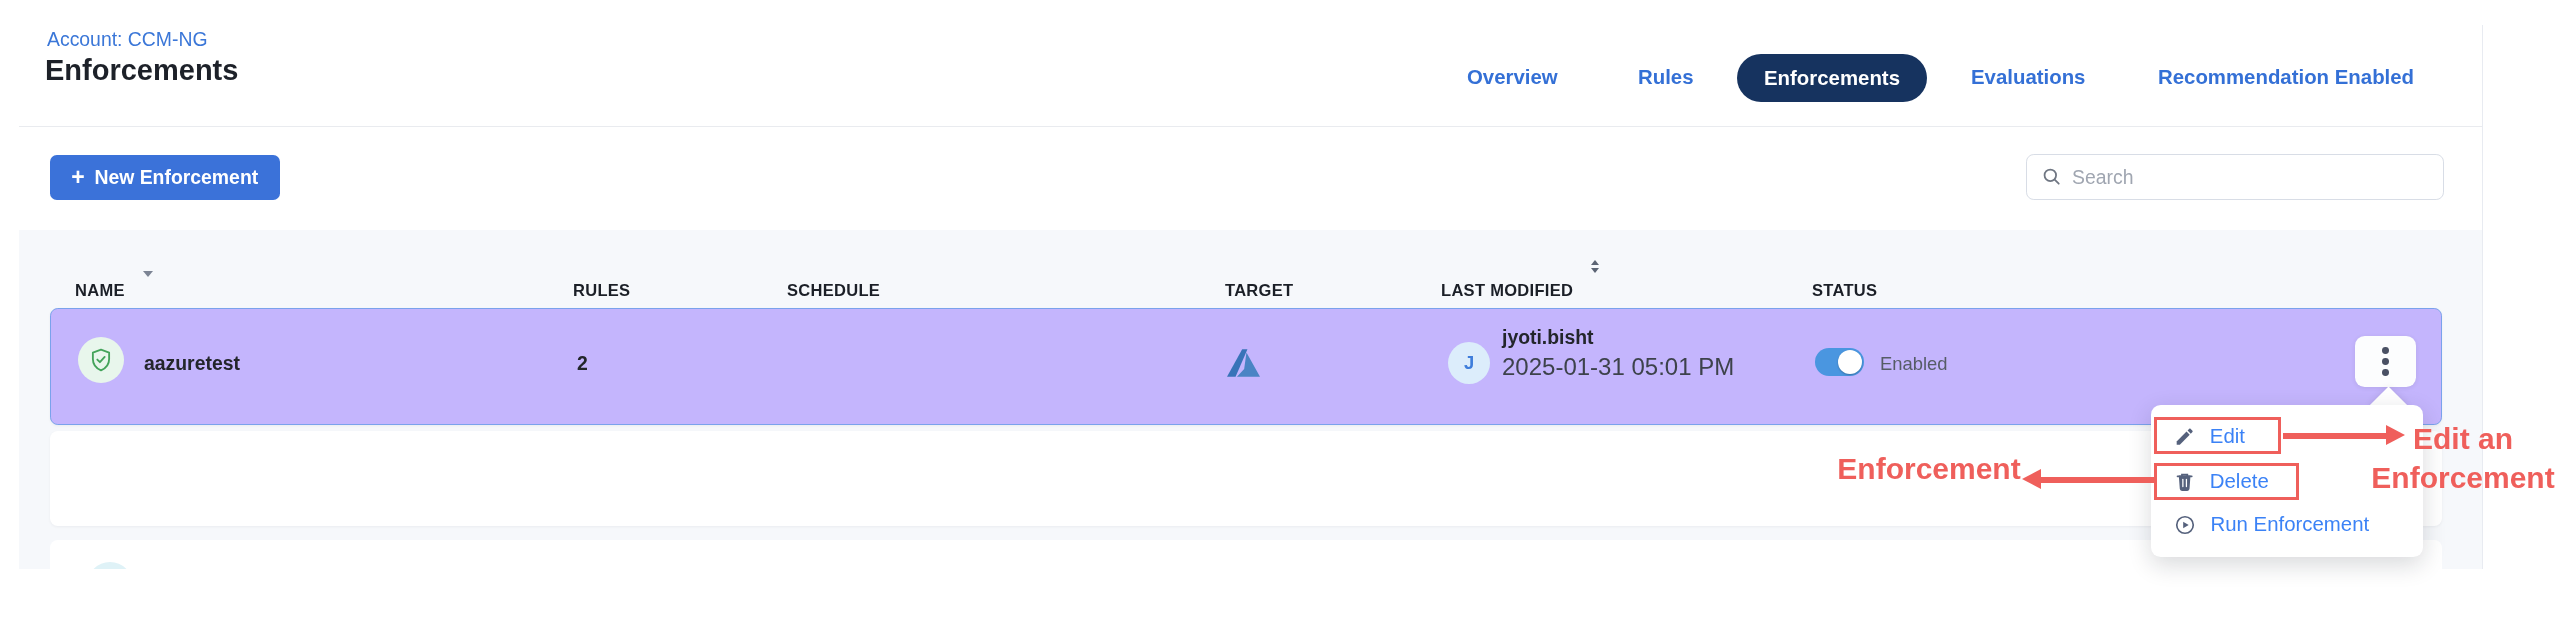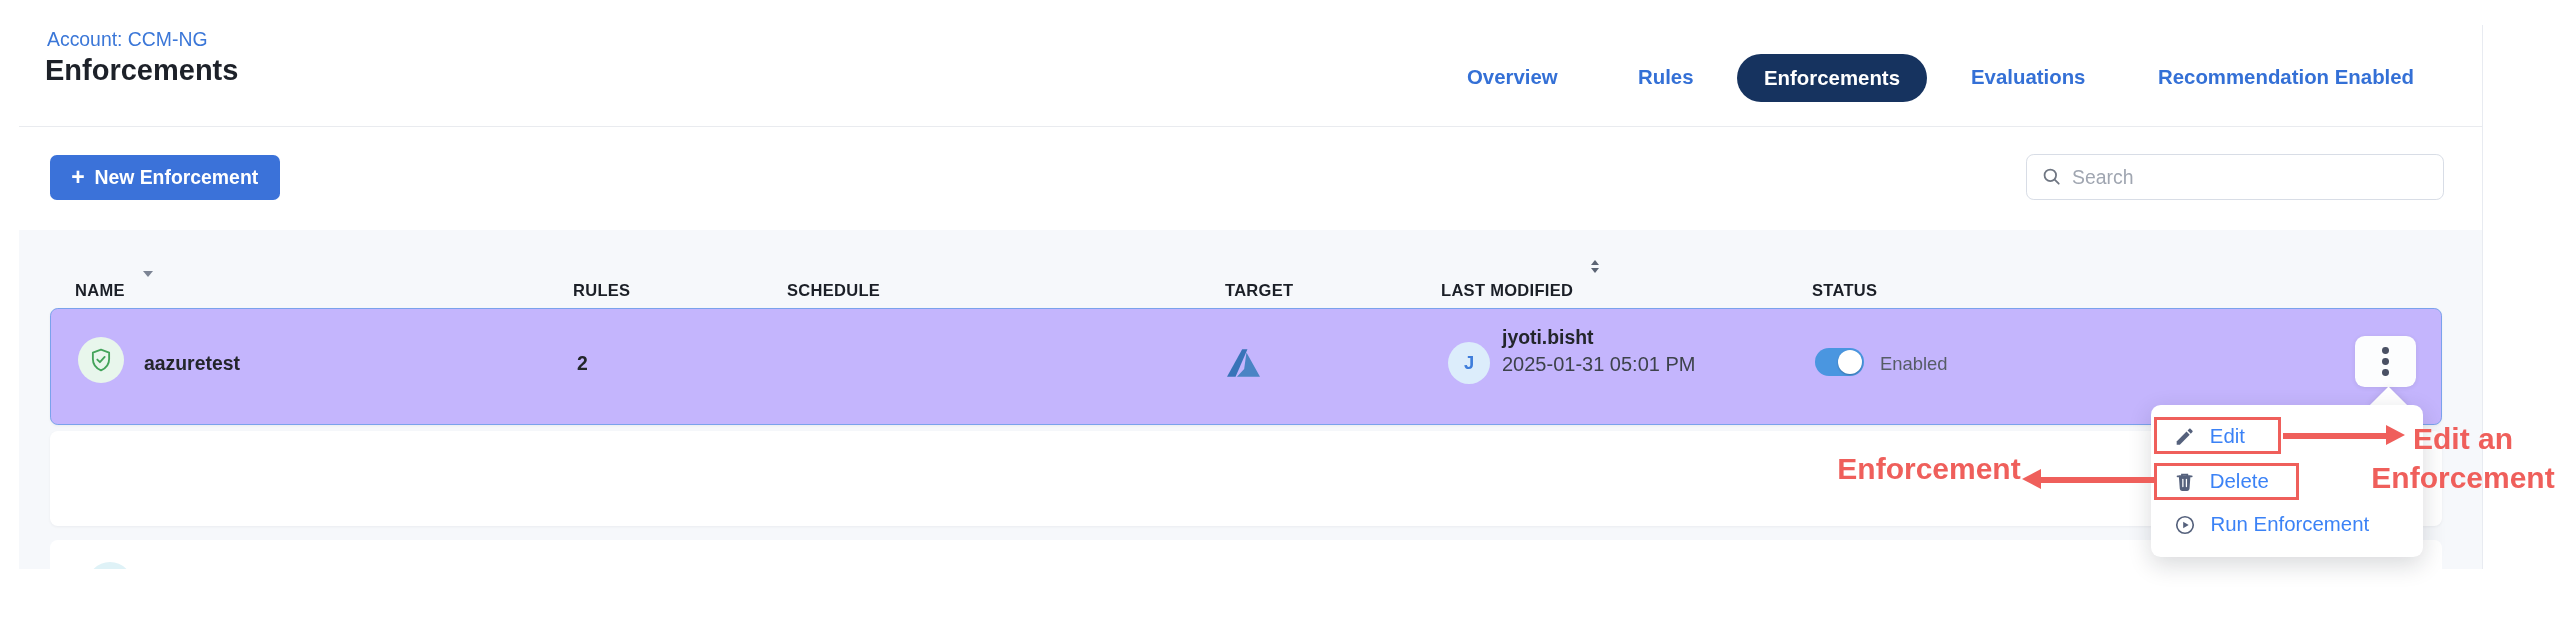--- a/index.html
+++ b/index.html
@@ -50,21 +50,21 @@
   .green-circle { left:27px; top:28px; width:46px; height:46px; border-radius:50%; background:#e8f6ec;
                   display:flex; align-items:center; justify-content:center; }
   .cell-name { left:93px; top:43px; font-size:19.4px; font-weight:700; color:#23262b; }
   .cell-rules { left:526px; top:43px; font-size:19.4px; font-weight:600; color:#23262b; }
   .cell-schedule { left:732px; top:43px; font-size:19.4px; color:#23262b; }
   .azure-wrap { left:1176px; top:40px; }
   .avatar { left:1397px; top:33px; width:42px; height:42px; border-radius:50%; background:#dcedfb;
             display:flex; align-items:center; justify-content:center; font-size:18.4px; font-weight:700; color:#3e7ddb; }
   .mod-block { left:1451px; top:17px; }
   .mod-name { font-size:19.4px; font-weight:700; color:#23262b; }
-  .mod-date { font-size:20px; color:#3d424b; margin-top:3.9px; }
+  .mod-date { font-size:24px; color:#3d424b; margin-top:3.9px; }
   .toggle { left:1764px; top:39px; width:49px; height:28px; border-radius:14.5px; background:#4a96e0; cursor:pointer; }
   .toggle .knob { position:absolute; right:1.9px; top:1.9px; width:24px; height:24px; border-radius:50%; background:#ffffff;
                   box-shadow:0 1px 1.9px rgba(0,0,0,.25); }
   .status-label { left:1829px; top:44px; font-size:18.4px; color:#565c66; }
   .kebab-btn { left:2304px; top:27px; width:61px; height:51px; border-radius:9.7px; background:#fcfdfe;
                box-shadow:0 1px 4.8px rgba(0,0,0,.08); display:flex; flex-direction:column; align-items:center;
                justify-content:center; gap:3.9px; cursor:pointer; }
   .kebab-btn .dot { width:6.8px; height:6.8px; border-radius:50%; background:#4a5164; }
 
   

